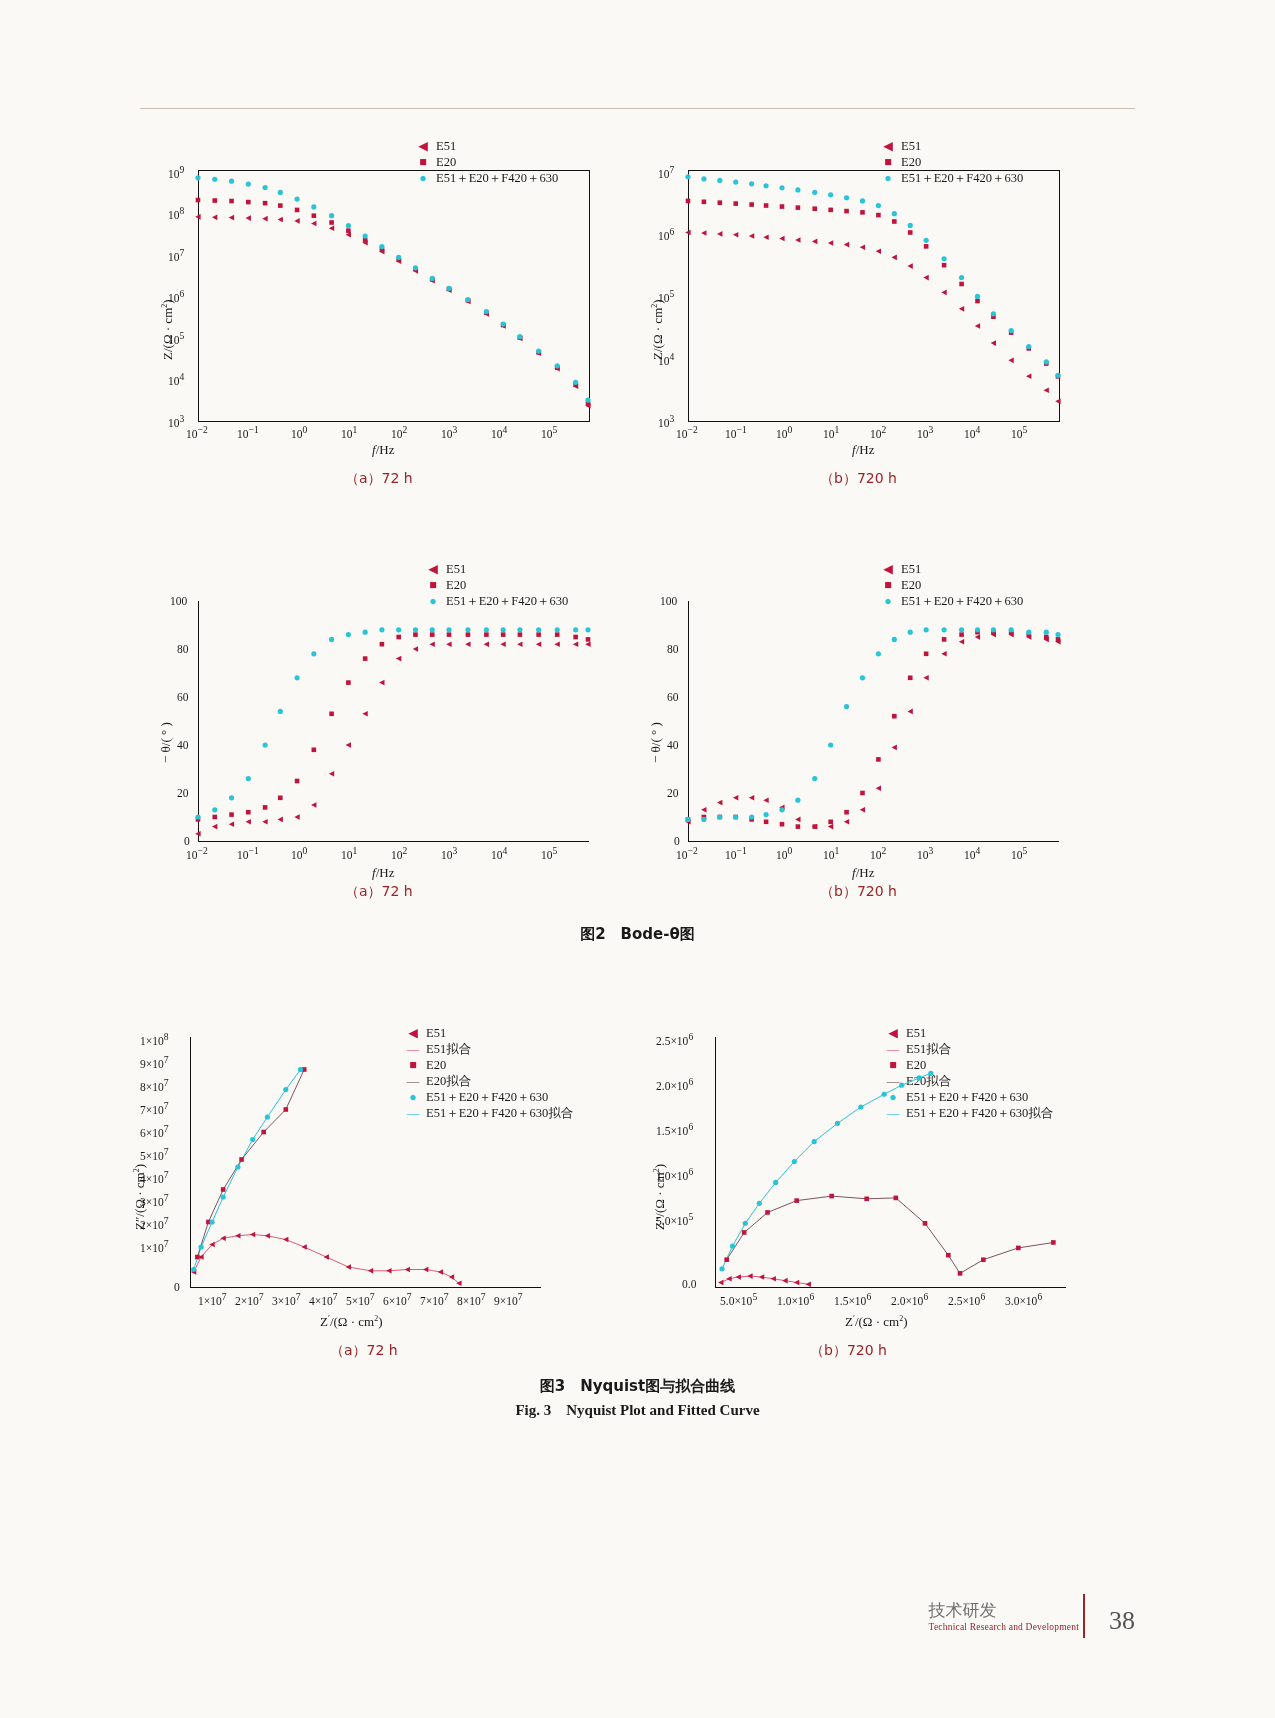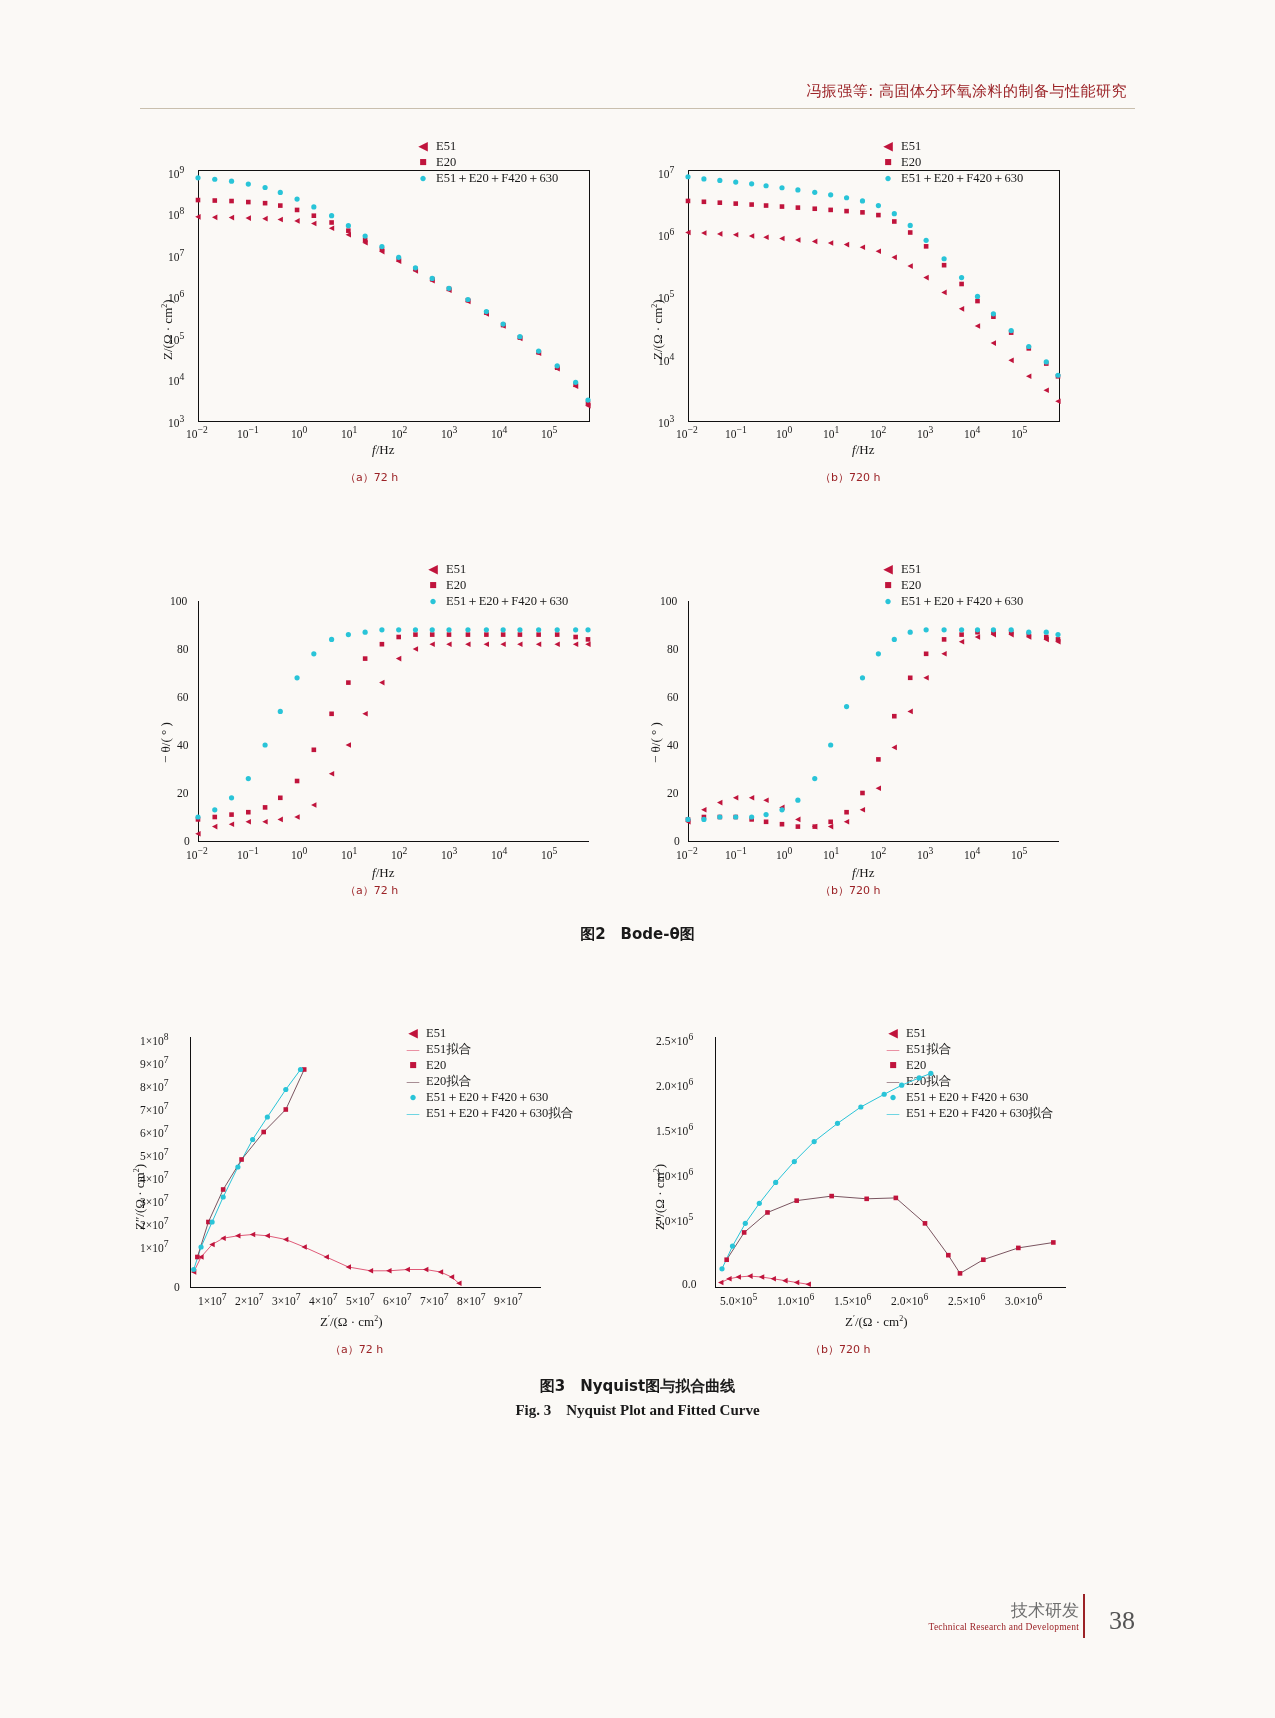--- a/index.html
+++ b/index.html
@@ -33,55 +33,54 @@
   .ylabel{
     position:absolute;transform-origin:0 0;transform:rotate(-90deg);
     font-size:13px;white-space:nowrap;
   }
   .xlabel{position:absolute;font-size:13px;white-space:nowrap;}
   .ticklab{position:absolute;font-size:11.5px;white-space:nowrap;}
   .legend{position:absolute;font-size:12.5px;line-height:16px;white-space:nowrap;}
   .legend .row{display:flex;align-items:center;height:16px;}
   .legend .mk{width:16px;display:inline-block;text-align:center;margin-right:5px;}
   .subcap{
-    position:absolute;font-size:11px;color:#9b2226;
+    position:absolute;font-size:14px;color:#9b2226;
     font-family:"DejaVu Sans","Liberation Sans",sans-serif;white-space:nowrap;
   }
   .figcap{
     position:absolute;width:100%;text-align:center;font-weight:bold;font-size:15px;
     font-family:"DejaVu Sans","Liberation Sans",sans-serif;
   }
   .figcap.en{font-family:"Liberation Serif",serif;}
 
   
   .c-e51{color:#c0143c;}
   .c-e20{color:#c0143c;}
   .c-mix{color:#29c4d8;}
   .l-e51{color:#e05a78;}
   .l-e20{color:#7a5560;}
   .l-mix{color:#29c4d8;}
 
   svg{display:block;overflow:visible;}
 
   
-  .footer{position:absolute;right:140px;bottom:84px;text-align:right;}
+  .footer{position:absolute;right:140px;bottom:84px;}
   .f-cn{font-family:"DejaVu Sans","Liberation Sans",sans-serif;font-size:17px;color:#6f6f6f;}
   .f-en{font-family:"Liberation Serif",serif;font-size:9.5px;color:#9b2226;letter-spacing:.2px;}
   .f-num{
     position:absolute;right:140px;bottom:82px;font-size:26px;color:#555;
     font-family:"Liberation Serif",serif;
   }
   .f-bar{position:absolute;right:190px;bottom:80px;width:2px;height:44px;background:#9b2226;}
 </style>
 </head>
 <body>
 
 <div class="page">
 
-  <div class="runhead">冯振强等: 高固体分环氧涂料的制备与性能研究</div>
   <div class="runrule"></div>
 
   <div class="figblock" style="left:0;top:130px;width:1275px;height:410px;">
 
     <div class="plot" style="left:150px;top:0;width:480px;height:330px;">
       <div class="legend" style="left:265px;top:8px;">
         <div class="row">
             <span class="mk c-e51">◀</span>
             <span>E51</span>
           </div>

